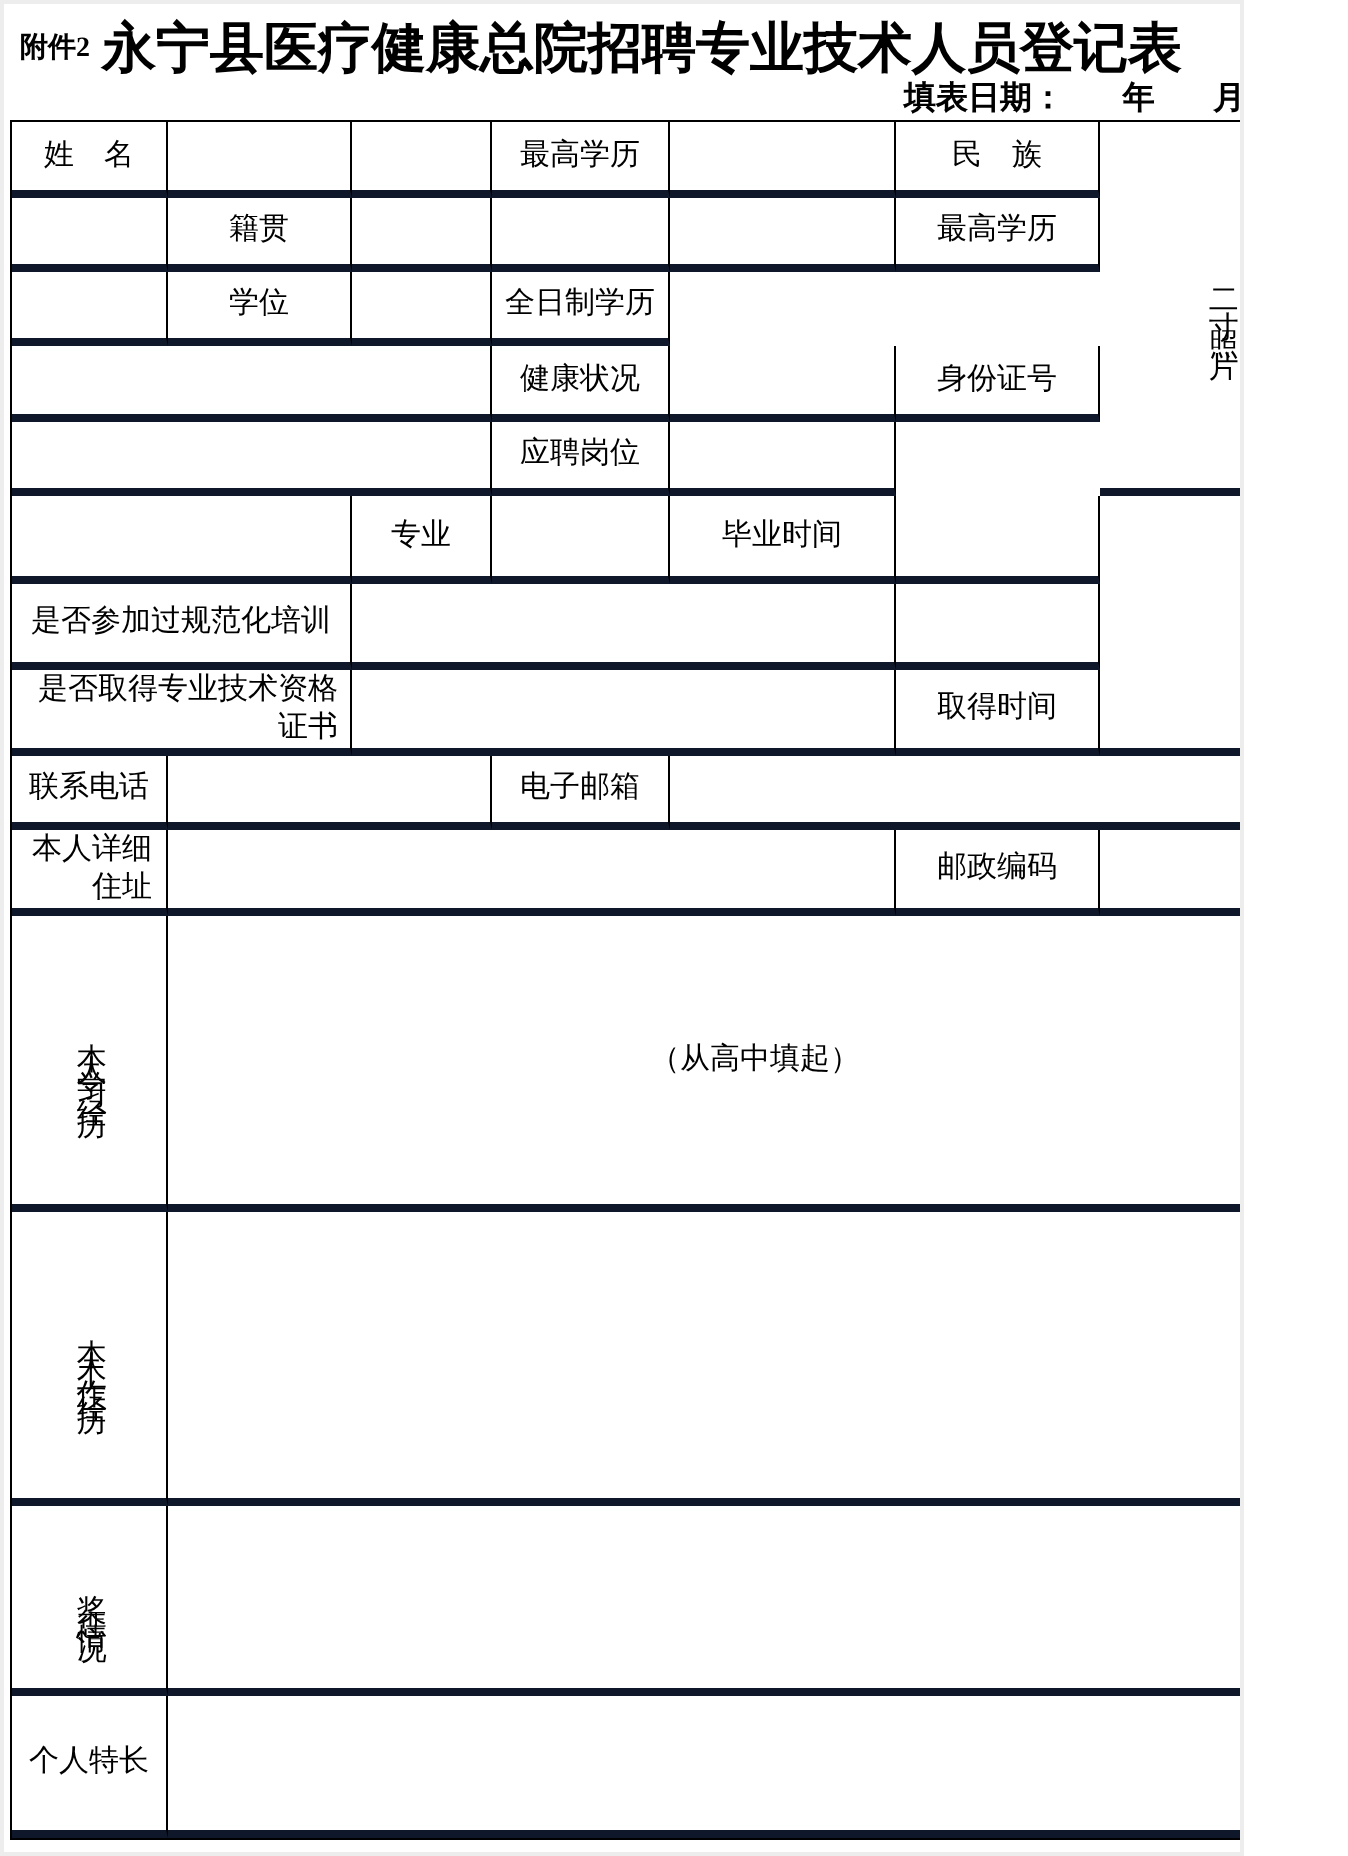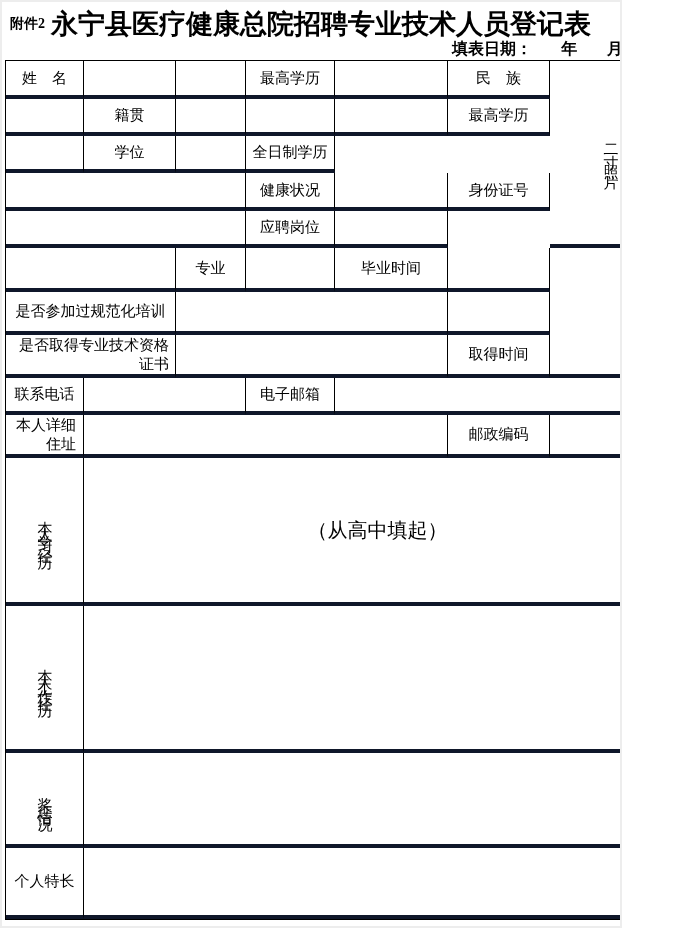--- a/index.html
+++ b/index.html
@@ -27,21 +27,21 @@
   }
   .c2{grid-column:span 2}
   .c3{grid-column:span 3}
   .c4{grid-column:span 4}
   .c6{grid-column:span 6}
   .photo{grid-column:7;grid-row:1 / span 5;}
   .vert{writing-mode:vertical-rl;text-orientation:upright;letter-spacing:7px;}
   .vgap{letter-spacing:10px;}
   .narrow{padding:0 7px;}
   .narrow2{padding:0 6px;}
-  .hint{font-size:20px;}
+  .hint{font-size:15px;}
 </style>
 </head>
 <body>
 
 <div class="page">
 
   <span class="attach">附件2</span>
   <h1 class="title">永宁县医疗健康总院招聘专业技术人员登记表</h1>
 
   <div class="dateline">

